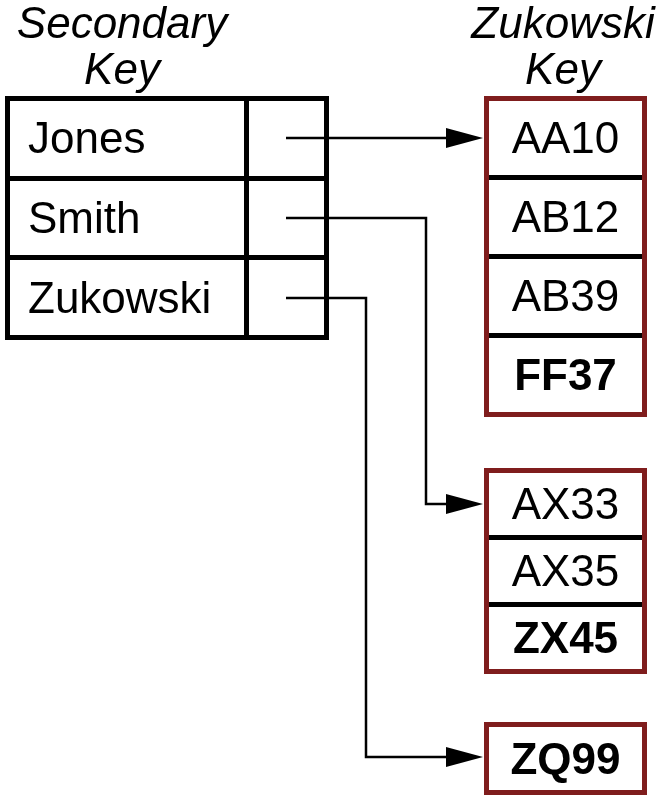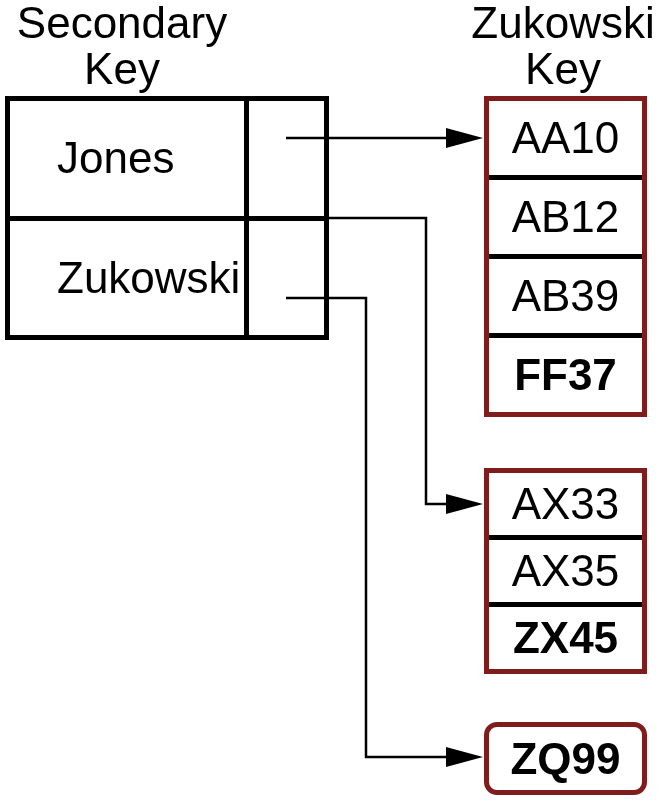--- a/index.html
+++ b/index.html
@@ -16,41 +16,41 @@
     font-family: "Liberation Sans", sans-serif;
     font-size: 44px;
     overflow: hidden;
   }
   .title {
     position: absolute;
     top: 0;
     text-align: center;
     line-height: 46px;
     white-space: nowrap;
+    font-style: italic;
   }
   .title-secondary { left: 2px; width: 240px; }
   .title-primary  { left: 465px; width: 196px; }
 
   .sec-table {
     position: absolute;
     left: 5px;
     top: 96px;
     width: 324px;
     height: 244px;
     border: 5px solid #000;
     box-sizing: border-box;
     display: flex;
     flex-direction: column;
   }
   .sec-row {
     flex: 1;
     display: flex;
     border-bottom: 5px solid #000;
     min-height: 0;
-    padding-left: 29px;
   }
   .sec-row:last-child { border-bottom: none; border-radius: 20px; }
   .name-cell {
     flex: 1;
     border-right: 5px solid #000;
     display: flex;
     align-items: center;
     padding-left: 18px;
     box-sizing: border-box;
   }
@@ -60,21 +60,21 @@
     position: absolute;
     left: 484px;
     width: 163px;
     border: 5px solid #7f1d1d;
     box-sizing: border-box;
     display: flex;
     flex-direction: column;
   }
   .pblock-1 { top: 96px;  height: 321px; }
   .pblock-2 { top: 468px; height: 206px; justify-content: center; }
-  .pblock-3 { top: 722px; height: 73px; border-radius: 13px; }
+  .pblock-3 { top: 722px; height: 73px; }
   .pcell {
     flex: 1;
     display: flex;
     align-items: center;
     justify-content: center;
     border-bottom: 5px solid #000;
     min-height: 0;
   }
   .pcell:last-child { border-bottom: none; font-weight: bold; }
 
@@ -98,20 +98,24 @@
   </div>
 
   <div class="title title-primary">
     <div>Zukowski</div>
     <div>Key</div>
   </div>
 
   <div class="sec-table">
     <div class="sec-row">
       <div class="name-cell">Jones</div>
+      <div class="ptr-cell"></div>
+    </div>
+    <div class="sec-row">
+      <div class="name-cell">Smith</div>
       <div class="ptr-cell"></div>
     </div>
     <div class="sec-row">
       <div class="name-cell">Zukowski</div>
       <div class="ptr-cell"></div>
     </div>
   </div>
 
   <div class="pblock pblock-1">
     <div class="pcell">AA10</div>

